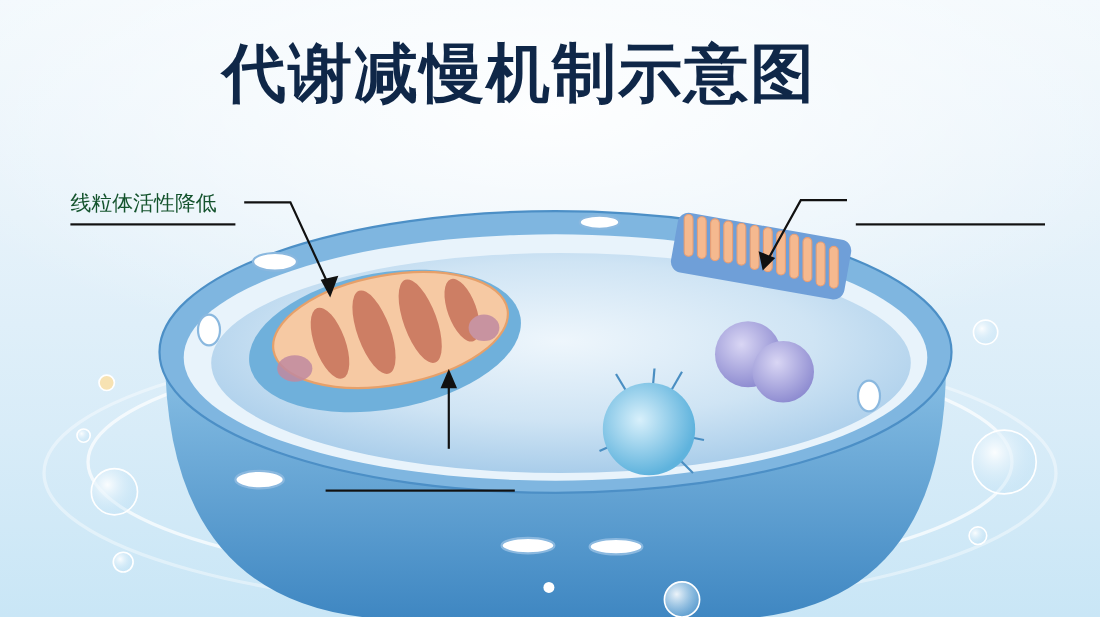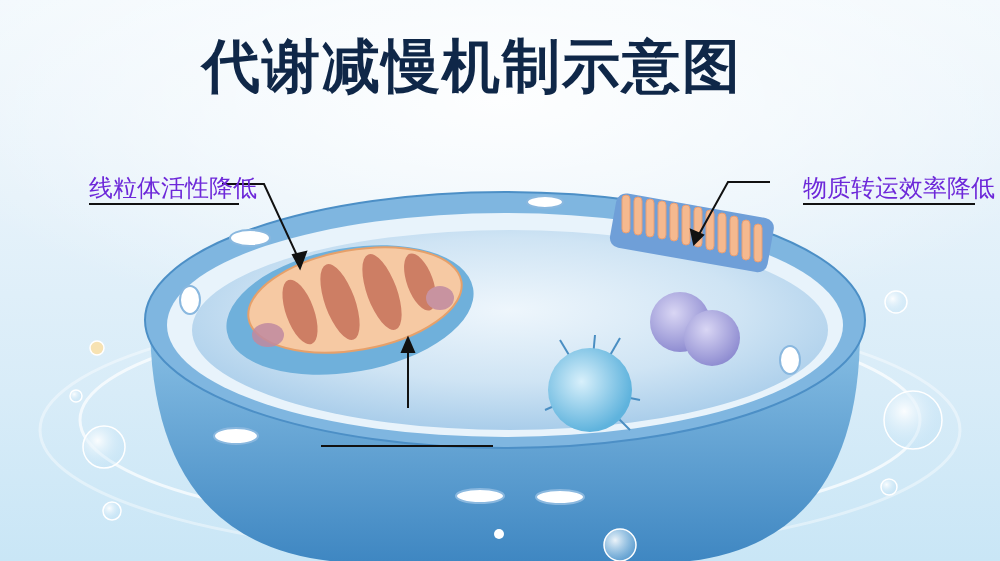--- a/index.html
+++ b/index.html
@@ -3,21 +3,21 @@
 <meta charset="utf-8">
 <style>
   html,body{margin:0;padding:0;}
   body{width:1000px;height:561px;overflow:hidden;position:relative;
     font-family:"DejaVu Sans","Liberation Sans",sans-serif;
     background:linear-gradient(180deg,#f3f9fd 0%,#e6f2fa 35%,#d8ecf8 70%,#c9e6f6 100%);}
   .bg-glow{position:absolute;left:-100px;top:-60px;width:1200px;height:400px;
     background:radial-gradient(ellipse at 50% 40%,rgba(255,255,255,0.9),rgba(255,255,255,0) 70%);}
   .title{position:absolute;left:0;top:28px;width:944px;text-align:center;
     font-size:58px;font-weight:bold;color:#0f2748;letter-spacing:2px;}
-  .callout{position:absolute;font-size:24px;color:#6d28d9;white-space:nowrap;margin-left:25px;}
+  .callout{position:absolute;font-size:19px;color:#14532d;white-space:nowrap;}
   .callout .line{position:absolute;left:0;height:2px;background:#111;}
   svg.diagram{position:absolute;left:0;top:0;}
 </style>
 </head>
 <body>
 
 <div class="bg-glow"></div>
 
 <div class="title">代谢减慢机制示意图</div>
 
@@ -137,19 +137,18 @@
 
   <circle cx="499" cy="534" r="5" fill="#ffffff"></circle>
 </svg>
 
 <div class="callout" style="left:64px;top:172px;">
   <span>线粒体活性降低</span>
   <div class="line" style="top:31px;width:150px;"></div>
 </div>
 
 <div class="callout" style="left:778px;top:172px;">
-  <span>物质转运效率降低</span>
   <div class="line" style="top:31px;width:172px;"></div>
 </div>
 
 <div class="callout" style="left:296px;top:414px;">
   <div class="line" style="top:31px;width:172px;"></div>
 </div>
 
 </body></html>

